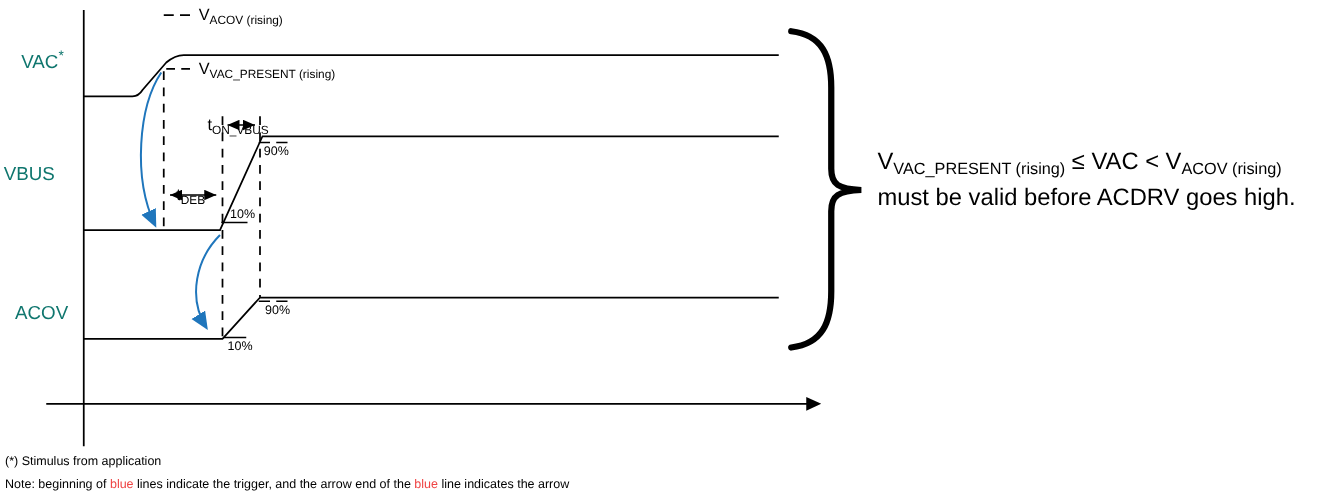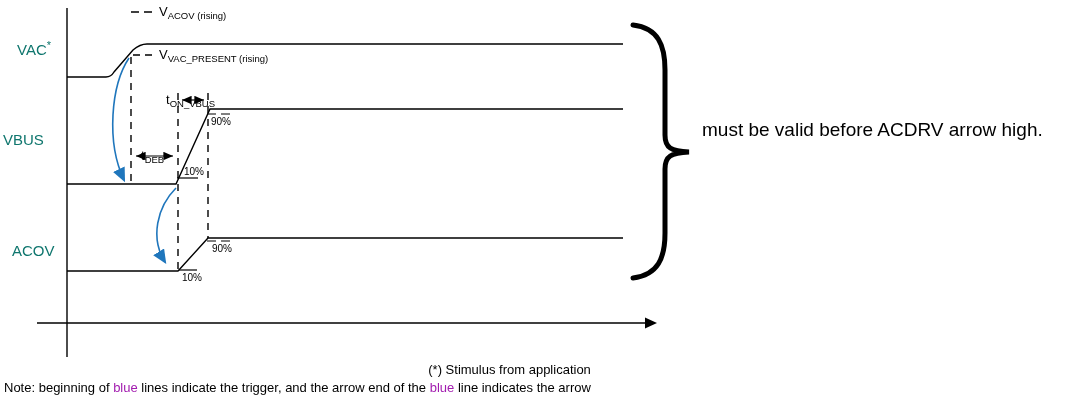--- a/index.html
+++ b/index.html
@@ -19,22 +19,22 @@
   
   .thr{font-size:13px;}
   .thr .sub{font-size:9.5px;vertical-align:-3px;}
   .tim{font-size:13px;margin-top:16px;}
   .tim .sub{font-size:9.5px;vertical-align:-3px;}
   .pct{font-size:10px;}
   
   .cond{font-size:19px;line-height:24px;}
   .cond .sub{font-size:13px;vertical-align:-4px;}
   
-  .note{font-size:13px;line-height:18px;text-align:right;}
-  .blue{color:#a21caf;}
+  .note{font-size:10px;line-height:18px;}
+  .blue{color:#ef4444;}
 </style>
 </head>
 <body>
 
 <div class="stage">
 
   <svg width="1069" height="401" viewBox="0 0 1069 401">
     <defs>
       <marker id="blueArrow" orient="auto" markerWidth="10" markerHeight="9" refX="7.5" refY="4">
         <path d="M0,0 L9,4 L0,8 z" fill="#1F76BC"></path>
@@ -87,21 +87,22 @@
 
   <div class="abs tim" style="left:166px;top:76px"><span>t</span><span class="sub">ON_VBUS</span></div>
   <div class="abs tim" style="left:141px;top:132px"><span>t</span><span class="sub">DEB</span></div>
 
   <div class="abs pct" style="left:211px;top:116px"><span>90%</span></div>
   <div class="abs pct" style="left:184px;top:166px"><span>10%</span></div>
   <div class="abs pct" style="left:212px;top:243px"><span>90%</span></div>
   <div class="abs pct" style="left:182px;top:272px"><span>10%</span></div>
 
   <div class="abs cond" style="left:702px;top:118px">
-    <div>must be valid before ACDRV arrow high.</div>
+    <div><span>V</span><span class="sub">VAC_PRESENT (rising)</span><span> ≤ VAC &lt; </span><span>V</span><span class="sub">ACOV (rising)</span></div>
+    <div>must be valid before ACDRV goes high.</div>
   </div>
 
   <div class="abs note" style="left:4px;top:361px">
     <div>(*) Stimulus from application</div>
     <div><span>Note: beginning of </span><span class="blue">blue</span><span> lines indicate the trigger, and the arrow end of the </span><span class="blue">blue</span><span> line indicates the arrow</span></div>
   </div>
 
 </div>
 
 </body></html>

